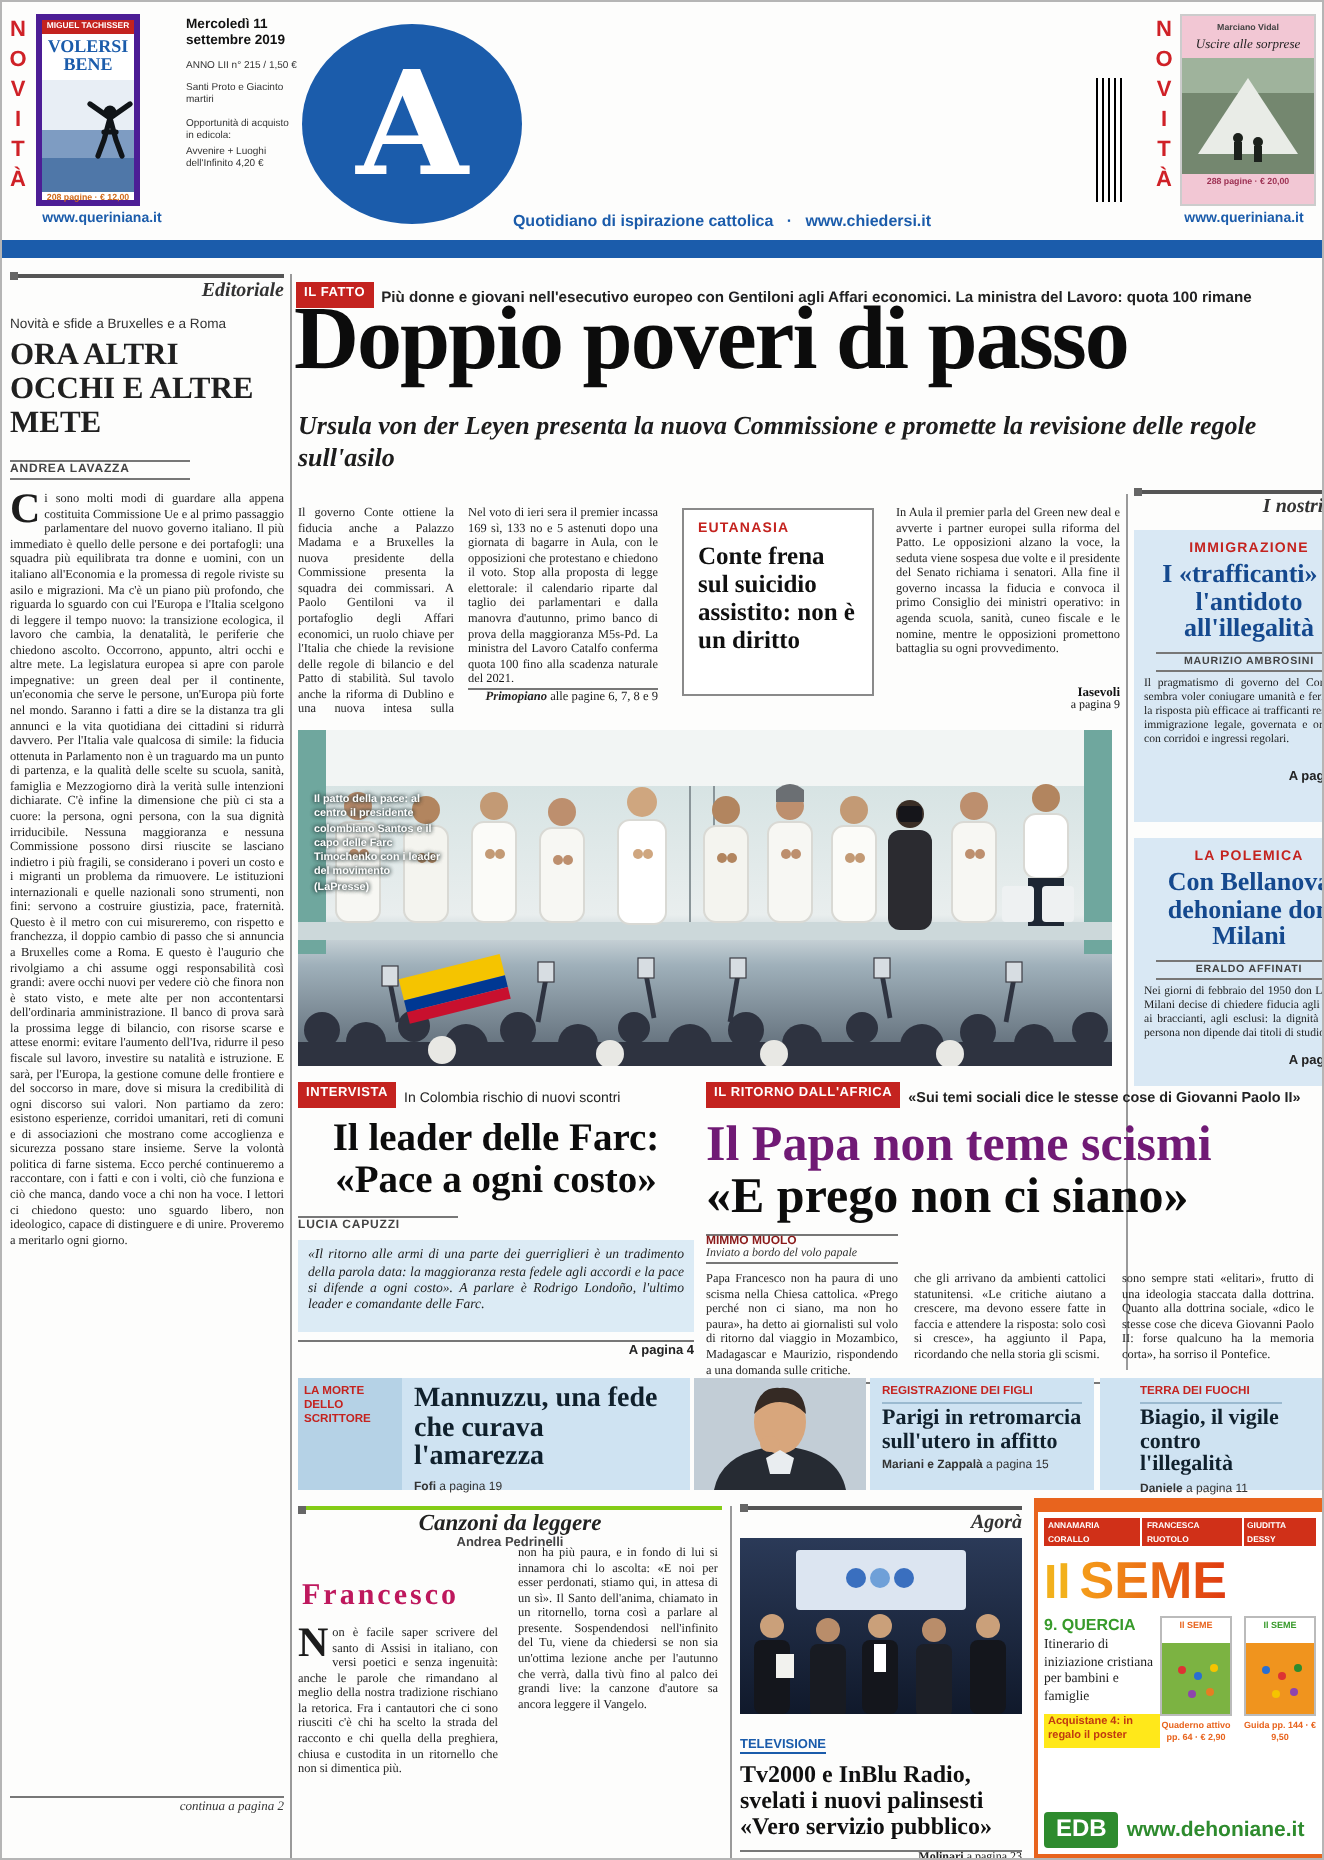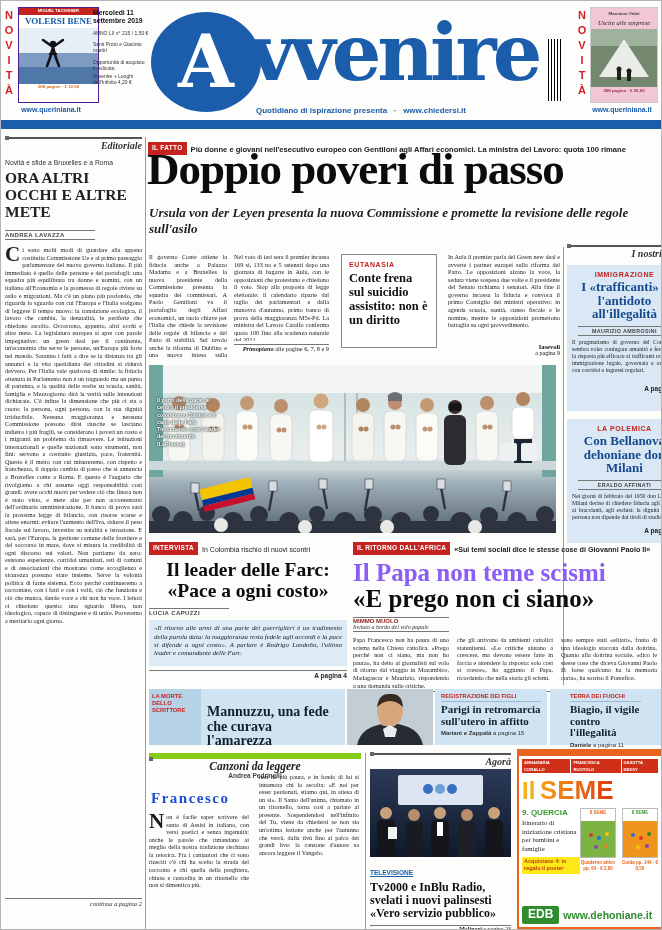--- a/index.html
+++ b/index.html
@@ -32,21 +32,21 @@
   .teasby b{font-weight:bold}
   a,.link{color:#1b5cab;text-decoration:none}
 </style>
 </head>
 <body>
 
 <div id="page">
 
   <div class="abs" style="left:2px;top:6px;width:86px;height:112px">
     <div class="abs vert" style="left:0;top:2px;height:104px">NOVITÀ</div>
-    <div class="abs" style="left:15px;top:0;width:81px;height:96px;border:1px solid #4c1d95;background:#fff">
+    <div class="abs" style="left:15px;top:0;width:52px;height:96px;border:3px solid #4c1d95;background:#fff">
       <div style="background:#c4231f;color:#fff;font:bold 4.2px/1.6 'Liberation Sans',sans-serif;text-align:center">MIGUEL TACHISSER</div>
       <div style="color:#1b5cab;font:bold 9px/1.05 'Liberation Serif',serif;text-align:center;padding:2px 1px">VOLERSI BENE</div>
       <div style="position:relative;height:56px;background:linear-gradient(180deg,#e8eef5 0 45%,#7e9cc2 45% 70%,#4f77a8 70% 100%)">
         <svg width="68" height="56" viewBox="0 0 68 56" style="position:absolute;left:0;top:0">
           <circle cx="34" cy="16" r="3.2" fill="#101418"></circle>
           <path d="M34 19 L31 30 L28 38 M34 19 L37 30 L40 38 M34 19 L24 12 M34 19 L44 12 M31 26 L37 26" stroke="#101418" stroke-width="2.6" fill="none" stroke-linecap="round"></path>
         </svg>
       </div>
       <div style="color:#d06a1a;font:bold 4.4px/1.5 'Liberation Sans',sans-serif;text-align:center">208 pagine · € 12,00</div>
     </div>
@@ -57,23 +57,22 @@
     <div style="font:bold 6.8px/1.15 'Liberation Sans',sans-serif;color:#111">Mercoledì 11 settembre 2019</div>
     <div style="font-size:5px;color:#333;margin-top:5px">ANNO LII n° 215 / 1,50 €</div>
     <div style="font-size:5px;color:#333;margin-top:5px">Santi Proto e Giacinto martiri</div>
     <div style="font-size:5px;color:#333;margin-top:6px">Opportunità di acquisto in edicola:</div>
     <div style="font-size:5px;color:#333;margin-top:2px">Avvenire + Luoghi dell'Infinito 4,20 €</div>
   </div>
 
   <div class="abs" style="left:150px;top:11px;width:110px;height:100px;border-radius:50%;background:#1b5cab">
     <div style="color:#fff;font:bold 72px/100px 'DejaVu Serif',serif;text-align:center">A</div>
   </div>
-  <div class="abs" style="left:248px;top:2px;color:#1b5cab;font:bold 78px/100px 'DejaVu Serif',serif;letter-spacing:-4px">vvenire</div>
   <div class="abs sans" style="left:160px;top:105px;width:400px;text-align:center;color:#1b5cab;font-weight:bold;font-size:8px">
-    <span>Quotidiano di ispirazione presenta</span>
+    <span>Quotidiano di ispirazione cattolica</span>
     &nbsp;&nbsp;·&nbsp;&nbsp;
     <span>www.chiedersi.it</span>
   </div>
 
   <div class="abs" style="left:547px;top:38px;width:14px;height:62px;background:repeating-linear-gradient(90deg,#000 0 1px,#fff 1px 3px)"></div>
 
   <div class="abs" style="left:575px;top:6px;width:85px;height:112px">
     <div class="abs vert" style="left:0;top:2px;height:104px">NOVITÀ</div>
     <div class="abs" style="left:14px;top:0;width:68px;height:96px;border:1px solid #ccc;background:#f2c7d4">
       <div style="color:#444;font:bold 4.4px/1.8 'Liberation Sans',sans-serif;text-align:center;padding-top:2px">Marciano Vidal</div>
@@ -303,42 +302,42 @@
     <div class="bylinerule" style="margin-top:7px;width:80px;border-bottom:none">LUCIA CAPUZZI</div>
     <div class="tiny tinyi" style="background:#dcebf5;padding:4px 5px;margin-top:3px;font-size:6.8px;height:46px;overflow:hidden">«Il ritorno alle armi di una parte dei guerriglieri è un tradimento della parola data: la maggioranza resta fedele agli accordi e la pace si difende a ogni costo». A parlare è Rodrigo Londoño, l'ultimo leader e comandante delle Farc.</div>
     <div class="pageref" style="border-top:1px solid #777;margin-top:4px;padding-top:1px">A pagina 4</div>
   </div>
 
   <div class="abs" style="left:352px;top:537px;width:308px">
     <div>
       <span class="chip">IL RITORNO DALL'AFRICA</span>
       <span class="sans" style="font-size:7.2px;color:#222;font-weight:bold">«Sui temi sociali dice le stesse cose di Giovanni Paolo II»</span>
     </div>
-    <div style="font:bold 25px/1.02 'Liberation Serif',serif;color:#8b5cf6;margin-top:4px">Il Papa non teme scismi</div>
+    <div style="font:bold 25px/1.02 'Liberation Serif',serif;color:#701a75;margin-top:4px">Il Papa non teme scismi</div>
     <div style="font:bold 25px/1.02 'Liberation Serif',serif;color:#0c0c0c">«E prego non ci siano»</div>
     <div style="margin-top:6px;width:96px">
       <div style="font:bold 6px 'Liberation Sans',sans-serif;color:#8a1a1a;border-top:1px solid #777">MIMMO MUOLO</div>
       <div style="font:italic 6px/1.2 'Liberation Serif',serif;color:#333;border-bottom:1px solid #777">Inviato a bordo del volo papale</div>
     </div>
     <div style="display:flex;gap:8px;margin-top:4px">
       <div class="tiny" style="width:96px;height:52px;overflow:hidden">Papa Francesco non ha paura di uno scisma nella Chiesa cattolica. «Prego perché non ci siano, ma non ho paura», ha detto ai giornalisti sul volo di ritorno dal viaggio in Mozambico, Madagascar e Maurizio, rispondendo a una domanda sulle critiche.</div>
       <div class="tiny" style="width:96px;height:52px;overflow:hidden">che gli arrivano da ambienti cattolici statunitensi. «Le critiche aiutano a crescere, ma devono essere fatte in faccia e attendere la risposta: solo così si cresce», ha aggiunto il Papa, ricordando che nella storia gli scismi.</div>
       <div class="tiny" style="width:96px;height:52px;overflow:hidden">sono sempre stati «elitari», frutto di una ideologia staccata dalla dottrina. Quanto alla dottrina sociale, «dico le stesse cose che diceva Giovanni Paolo II: forse qualcuno ha la memoria corta», ha sorriso il Pontefice.</div>
     </div>
     <div style="border-top:1px solid #777;margin-top:3px;text-align:right;font-size:6.3px;color:#222">
       <b style="font-style:italic">Primopiano</b>
       <span>a pagina 7</span>
     </div>
   </div>
 
   <div class="abs teas" style="left:148px;top:688px;width:196px;height:56px;display:flex">
     <div style="width:52px;background:#b5d2e6;padding:4px 3px">
       <div class="teaslab">LA MORTE DELLO SCRITTORE</div>
     </div>
-    <div style="flex:1;padding:16px 6px">
+    <div style="flex:1;padding:4px 6px">
       <div class="teastitle" style="font-size:14px">Mannuzzu, una fede che curava l'amarezza</div>
       <div class="teasby" style="margin-top:4px"><b>Fofi</b> <span>a pagina 19</span></div>
     </div>
   </div>
   <div class="abs" style="left:346px;top:688px;width:86px;height:56px;overflow:hidden">
     <svg width="86" height="56" viewBox="0 0 86 56">
       <rect width="86" height="56" fill="#c2cdd6"></rect>
       <path d="M10 56 Q14 36 43 34 Q72 36 76 56 Z" fill="#262b33"></path>
       <ellipse cx="43" cy="22" rx="13" ry="16" fill="#d8a67c"></ellipse>
       <path d="M30 18 Q32 4 43 5 Q55 4 56 18 Q50 12 43 12 Q36 12 30 18 Z" fill="#352a24"></path>
@@ -351,27 +350,27 @@
     <div class="teastitle" style="margin-top:2px">Parigi in retromarcia sull'utero in affitto</div>
     <div class="teasby" style="margin-top:3px"><b>Mariani e Zappalà</b> <span>a pagina 15</span></div>
   </div>
   <div class="abs teas" style="left:549px;top:688px;width:111px;height:56px;padding:4px 20px">
     <div class="teaslab" style="border-bottom:1px solid #9bbad0;padding-bottom:1px">TERRA DEI FUOCHI</div>
     <div class="teastitle" style="margin-top:2px">Biagio, il vigile contro l'illegalità</div>
     <div class="teasby" style="margin-top:3px"><b>Daniele</b> <span>a pagina 11</span></div>
   </div>
 
   <div class="abs" style="left:148px;top:752px;width:212px">
-    <div style="border-top:6px solid #84cc16;position:relative">
+    <div style="border-top:2px solid #84cc16;position:relative">
       <div class="sq" style="left:0;top:-2px"></div>
       <div style="font:bold italic 11.5px 'Liberation Serif',serif;text-align:center;color:#222;padding-top:1px">Canzoni da leggere</div>
       <div class="sans" style="font-size:6.5px;font-weight:bold;text-align:center;color:#444">Andrea Pedrinelli</div>
     </div>
   </div>
-  <div class="abs" style="left:150px;top:789px;font:bold 15px 'Liberation Serif',serif;letter-spacing:1.5px;color:#1d4ed8">Francesco</div>
+  <div class="abs" style="left:150px;top:789px;font:bold 15px 'Liberation Serif',serif;letter-spacing:1.5px;color:#be185d">Francesco</div>
   <div class="abs tiny drop" style="left:148px;top:812px;width:100px;height:114px;overflow:hidden">Non è facile saper scrivere del santo di Assisi in italiano, con versi poetici e senza ingenuità: anche le parole che rimandano al meglio della nostra tradizione rischiano la retorica. Fra i cantautori che ci sono riusciti c'è chi ha scelto la strada del racconto e chi quella della preghiera, chiusa e custodita in un ritornello che non si dimentica più.</div>
   <div class="abs tiny" style="left:258px;top:772px;width:100px;height:154px;overflow:hidden">non ha più paura, e in fondo di lui si innamora chi lo ascolta: «E noi per esser perdonati, stiamo qui, in attesa di un sì». Il Santo dell'anima, chiamato in un ritornello, torna così a parlare al presente. Sospendendosi nell'infinito del Tu, viene da chiedersi se non sia un'ottima lezione anche per l'autunno che verrà, dalla tivù fino al palco dei grandi live: la canzone d'autore sa ancora leggere il Vangelo.</div>
   <div class="rule" style="left:364px;top:752px;width:1px;height:176px"></div>
 
   <div class="abs" style="left:369px;top:752px;width:141px">
     <div class="sechead" style="position:relative">Agorà</div>
     <div class="sq" style="left:0;top:-1px"></div>
   </div>
   <div class="abs" style="left:369px;top:768px;width:141px;height:88px;overflow:hidden">
     <svg width="141" height="88" viewBox="0 0 141 88">

